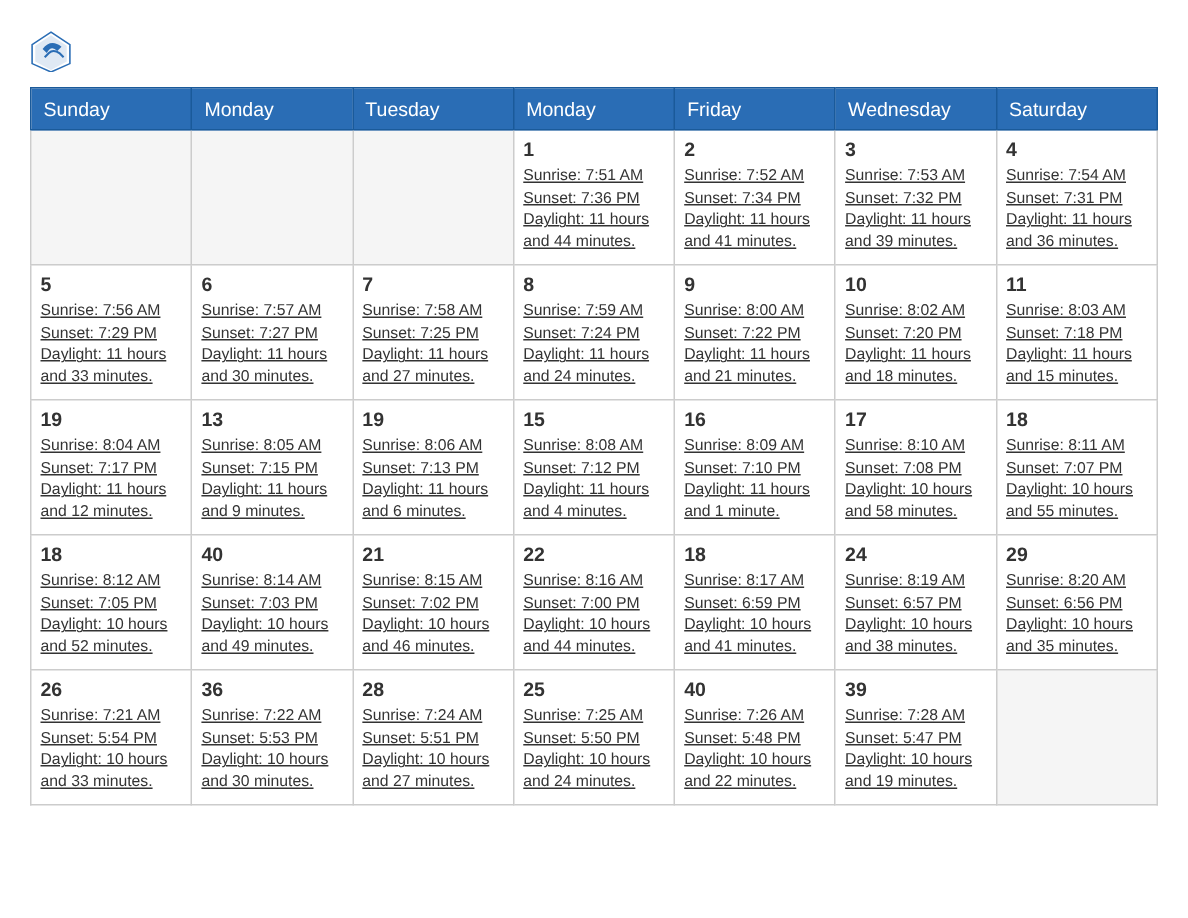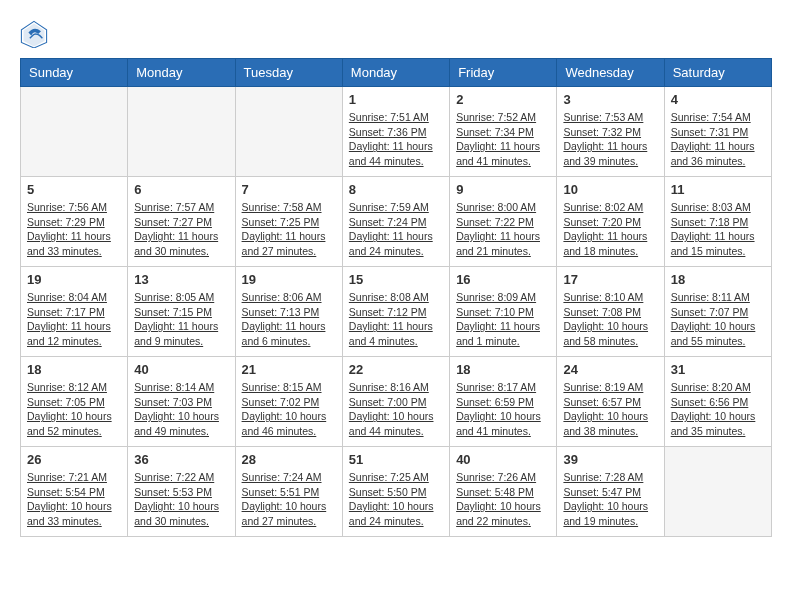--- a/index.html
+++ b/index.html
@@ -227,39 +227,39 @@
         </td>
         <td>
           <span class="day-number">18</span>
           <div class="day-info">Sunrise: 8:17 AM<br>Sunset: 6:59 PM<br>Daylight: 10 hours and 41 minutes.</div>
         </td>
         <td>
           <span class="day-number">24</span>
           <div class="day-info">Sunrise: 8:19 AM<br>Sunset: 6:57 PM<br>Daylight: 10 hours and 38 minutes.</div>
         </td>
         <td>
-          <span class="day-number">31</span>
+          <span class="day-number">29</span>
           <div class="day-info">Sunrise: 8:20 AM<br>Sunset: 6:56 PM<br>Daylight: 10 hours and 35 minutes.</div>
         </td>
       </tr>
       <tr>
         <td>
           <span class="day-number">26</span>
           <div class="day-info">Sunrise: 7:21 AM<br>Sunset: 5:54 PM<br>Daylight: 10 hours and 33 minutes.</div>
         </td>
         <td>
           <span class="day-number">36</span>
           <div class="day-info">Sunrise: 7:22 AM<br>Sunset: 5:53 PM<br>Daylight: 10 hours and 30 minutes.</div>
         </td>
         <td>
           <span class="day-number">28</span>
           <div class="day-info">Sunrise: 7:24 AM<br>Sunset: 5:51 PM<br>Daylight: 10 hours and 27 minutes.</div>
         </td>
         <td>
-          <span class="day-number">51</span>
+          <span class="day-number">25</span>
           <div class="day-info">Sunrise: 7:25 AM<br>Sunset: 5:50 PM<br>Daylight: 10 hours and 24 minutes.</div>
         </td>
         <td>
           <span class="day-number">40</span>
           <div class="day-info">Sunrise: 7:26 AM<br>Sunset: 5:48 PM<br>Daylight: 10 hours and 22 minutes.</div>
         </td>
         <td>
           <span class="day-number">39</span>
           <div class="day-info">Sunrise: 7:28 AM<br>Sunset: 5:47 PM<br>Daylight: 10 hours and 19 minutes.</div>
         </td>

